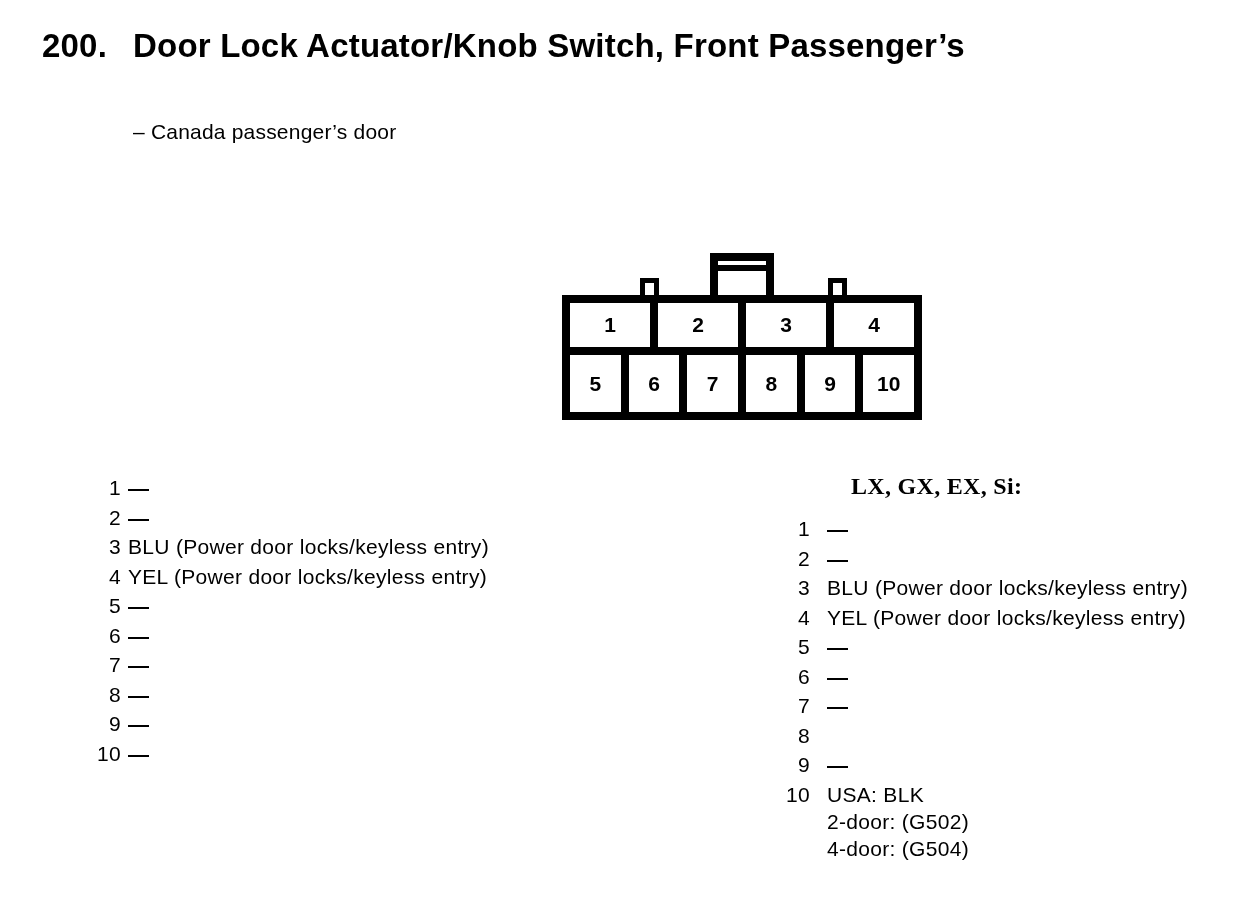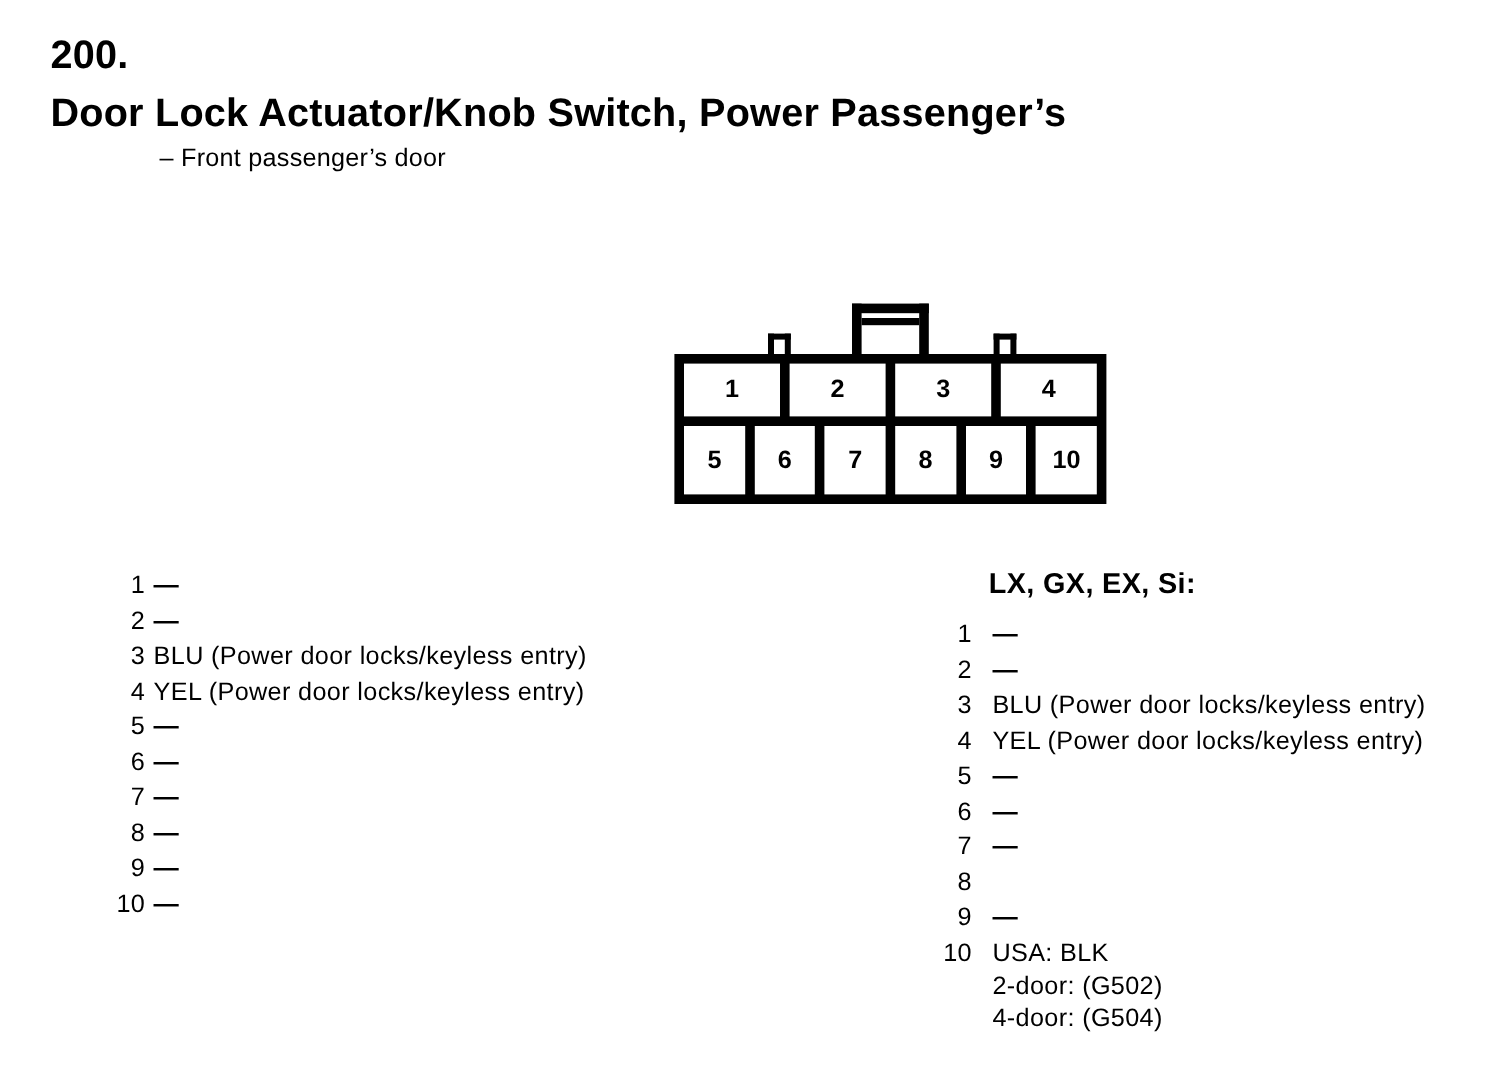--- a/index.html
+++ b/index.html
@@ -10,21 +10,21 @@
     position: relative; overflow: hidden;
     -webkit-font-smoothing: antialiased;
   }
   .abs { position: absolute; }
 
   
   .title-block {
     left: 42px; top: 22px;
     display: flex; align-items: flex-start;
     font-weight: bold; font-size: 33px; line-height: 48px;
-    letter-spacing: 0.2px; white-space: nowrap; flex-direction: column;
+    letter-spacing: 0.2px; white-space: nowrap;
   }
   .title-num { width: 91px; }
 
   
   .notes {
     left: 133px; top: 117px;
     font-size: 21px; line-height: 29.8px; letter-spacing: 0.2px;
     white-space: nowrap;
   }
 
@@ -58,44 +58,44 @@
 
   
   .pin-col { top: 474px; font-size: 21px; letter-spacing: 0.3px; }
   .col-left { left: 91px; width: 600px; }
   .col-right { left: 780px; width: 460px; }
   .col-header {
     font-weight: bold; font-size: 24px; line-height: 25px;
     margin-bottom: 16px; white-space: nowrap;
   }
   .col-left  .col-header { margin-left: 44px; }
-  .col-right .col-header { margin-left: 44px; }
+  .col-right .col-header { margin-left: 71px; font-family: Liberation Serif, serif; }
   .pin-row {
     display: grid; grid-template-columns: 30px 1fr;
     height: 29.55px; line-height: 27px;
   }
   .pin-row:last-child { height: auto; }
   .col-left  .pin-row { column-gap: 7px; }
   .col-right .pin-row { column-gap: 17px; }
   .pin-num { text-align: right; }
   .pin-desc { white-space: pre-line; }
   .pin-desc.em { font-weight: bold; letter-spacing: 0; }
 </style>
 </head>
 <body style="background: rgb(255, 255, 255); color: rgb(0, 0, 0);">
 
 <div class="abs title-block">
   <div class="title-num">200.</div>
   <div>
-    <div>Door Lock Actuator/Knob Switch, Power Passenger’s</div>
+    <div>Door Lock Actuator/Knob Switch, Front Passenger’s</div>
   </div>
 </div>
 
 <div class="abs notes">
-  <div>– Front passenger’s door</div>
+  <div>– Canada passenger’s door</div>
 </div>
 
 <div class="abs connector">
   <div class="latch-tab">
     <div class="latch-bar"></div>
   </div>
   <div class="rib rib-left"></div>
   <div class="rib rib-right"></div>
   <div class="connector-body">
     <div class="cavity-row row-top">

